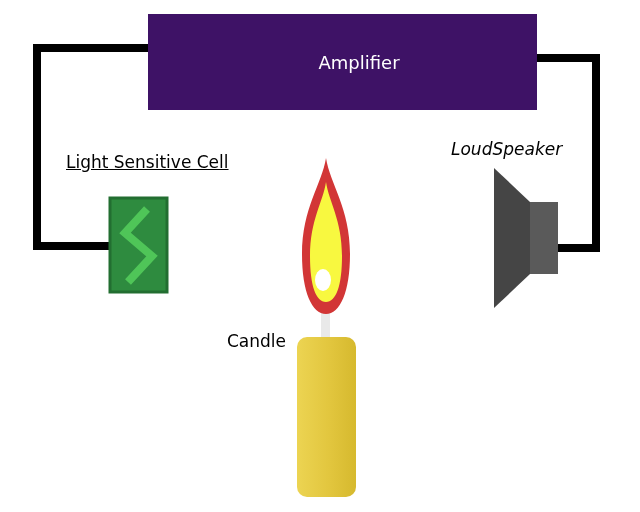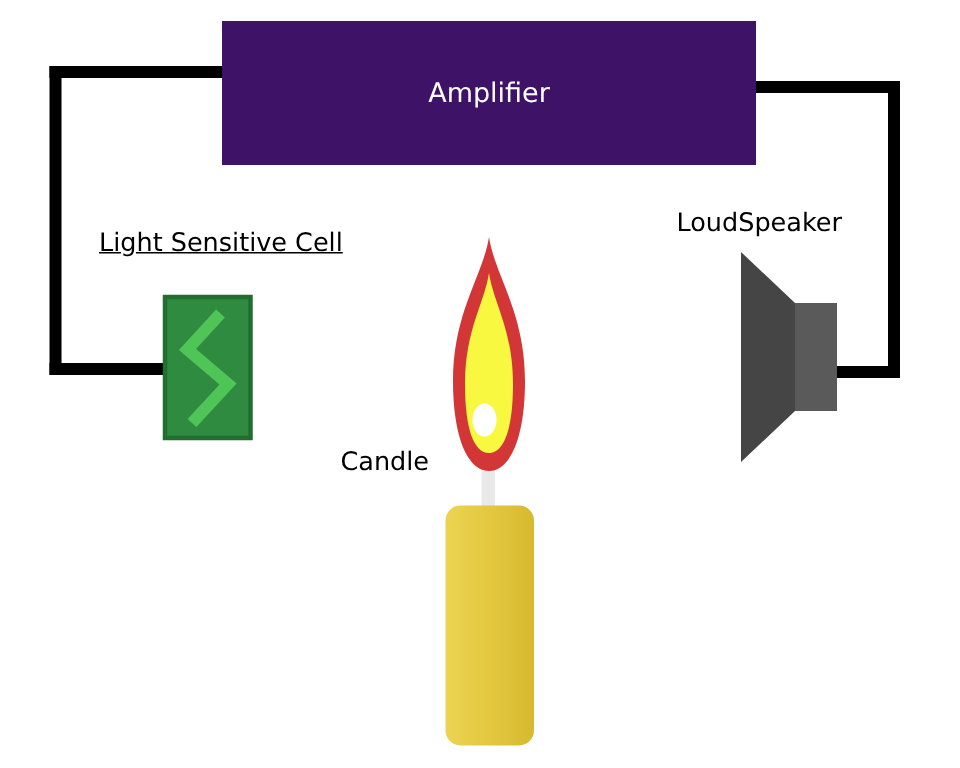--- a/index.html
+++ b/index.html
@@ -20,34 +20,35 @@
     background: #000000;
   }
   .amplifier {
     position: absolute;
     left: 148px; top: 14px;
     width: 356px; height: 96px;
     background: #3e1266;
     display: flex;
     align-items: center;
     justify-content: center;
+    padding-left: 33px;
   }
   .amplifier span {
     color: #ffffff;
     font-size: 18px;
   }
   .diagram-label {
     position: absolute;
     color: #000000;
     font-size: 17px;
     white-space: nowrap;
   }
   .lsc-label      { left: 66px;  top: 152px; text-decoration: underline; }
-  .speaker-label  { left: 451px; top: 139px; }
-  .candle-label   { left: 227px; top: 298px; }
+  .speaker-label  { left: 451px; top: 139px; font-style: italic; }
+  .candle-label   { left: 227px; top: 331px; }
 
   .cell-svg    { position: absolute; left: 108px; top: 196px; }
   .speaker-svg { position: absolute; left: 494px; top: 168px; }
   .flame-svg   { position: absolute; left: 294px; top: 156px; }
 
   .wick {
     position: absolute;
     left: 321px; top: 310px;
     width: 9px; height: 32px;
     background: #e9e9e9;

